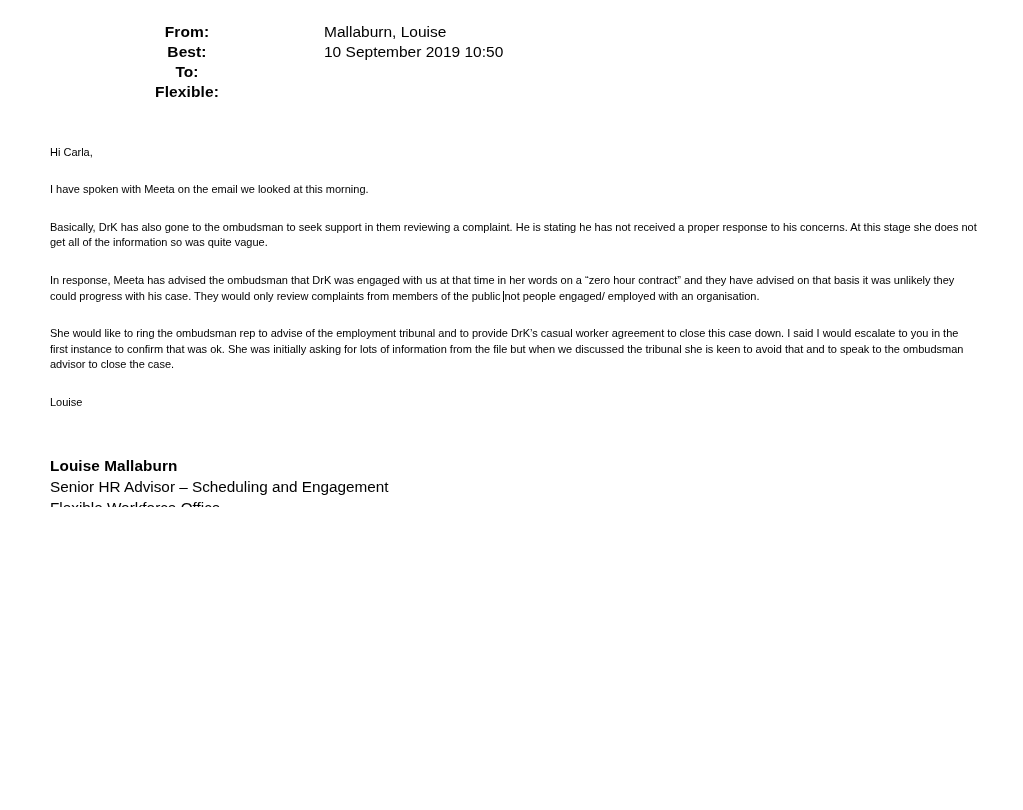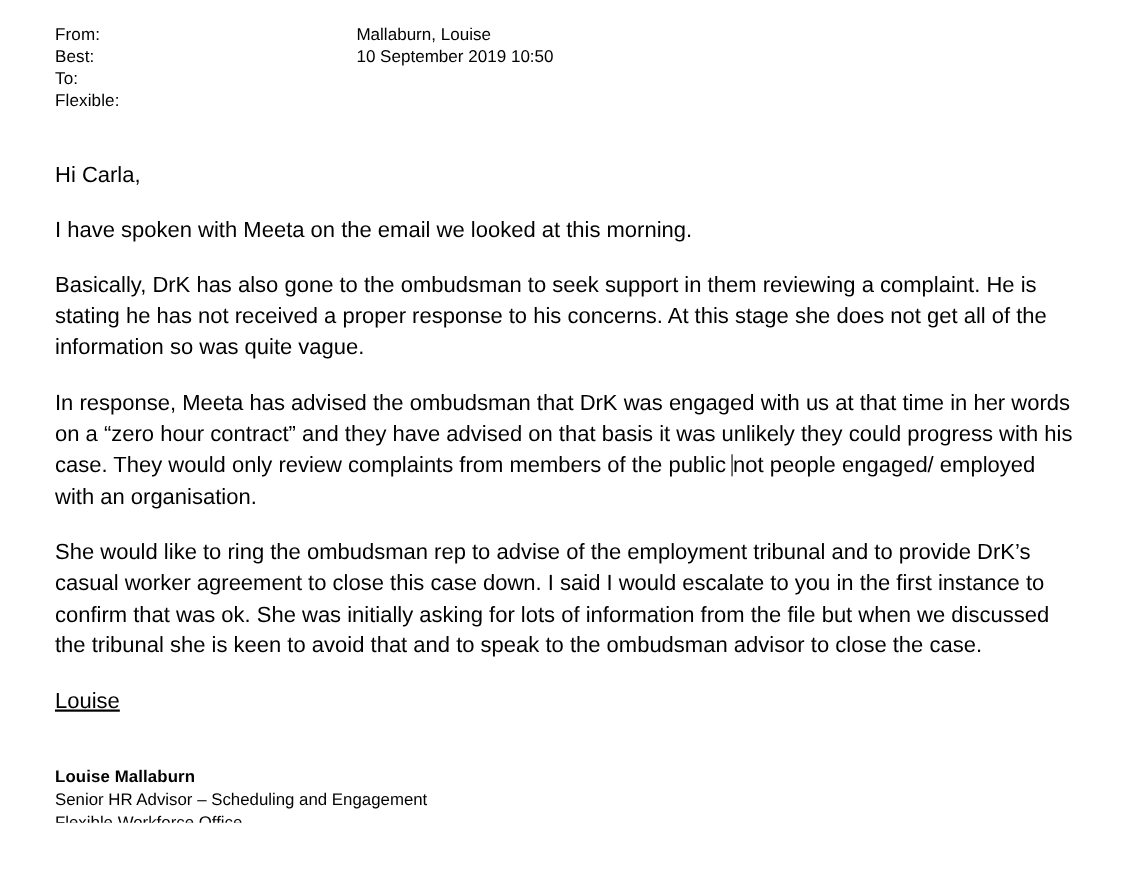--- a/index.html
+++ b/index.html
@@ -28,41 +28,41 @@
   }
   .header-row {
     display: flex;
     align-items: flex-start;
     line-height: 1.30;
     font-size: 15.5px;
   }
   .header-label {
     width: 274px;
     flex: 0 0 274px;
-    font-weight: normal;
+    font-weight: bold;
     letter-spacing: 0.1px;
+    text-align: center;
   }
   .header-value {
     flex: 1 1 auto;
     letter-spacing: 0.0px;
   }
   
   .body {
     margin-top: 42px;
-    font-size: 20px;
+    font-size: 11px;
     line-height: 1.42;
   }
   .para {
     margin: 0 0 22px 0;
     max-width: 930px;
     text-align: left;
   }
   .para:last-child {
     margin-bottom: 0;
-    text-decoration: underline;
   }
   .caret {
     display: inline-block;
     width: 0;
     border-left: 1px solid #000;
     height: 1em;
     vertical-align: -0.18em;
     margin: 0 0px;
   }
   

